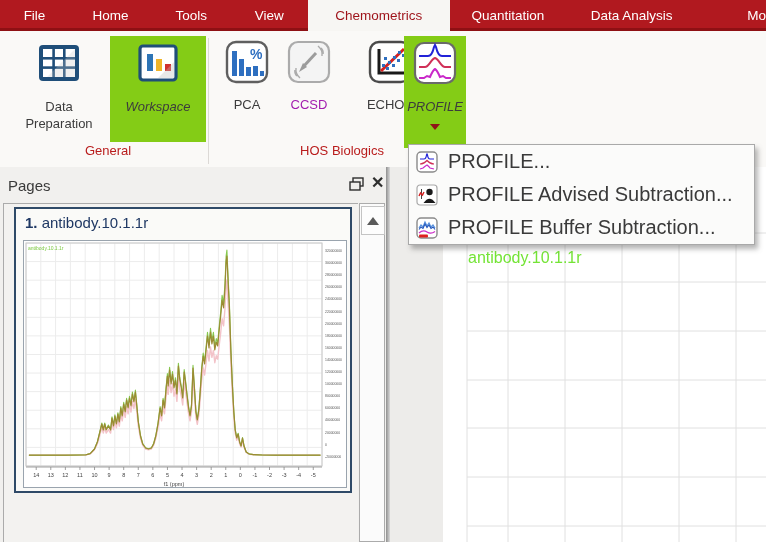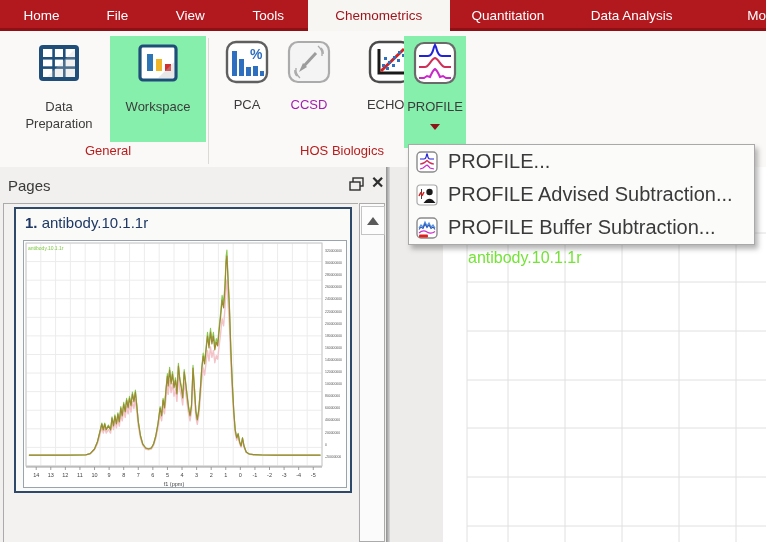--- a/index.html
+++ b/index.html
@@ -18,21 +18,21 @@
   [data-name="tab-tools"]{width:80px;}
   [data-name="tab-chemometrics"]{width:144px;background:#F7F6F3;color:#9E1219;z-index:31;height:31px;}
   [data-name="tab-quantitation"]{width:118px;}
   [data-name="tab-data-analysis"]{width:133px;}
   [data-name="tab-mo"]{flex:1;text-align:left;padding-left:50px;}
   
   .ribbon{position:absolute;left:0;top:31px;width:766px;height:136px;background:#FAF9F7;border-bottom:1px solid #DDDBD8;}
   .rbtn{position:absolute;top:5px;display:flex;flex-direction:column;align-items:center;cursor:default;}
   .rbtn .ricon{margin-top:4px;}
   .rbtn .rlabel{font-size:13px;color:#3C3C3C;text-align:center;line-height:17px;margin-top:12px;}
-  .rbtn.selected{background:#86efac;}
+  .rbtn.selected{background:#84cc16;font-style:italic;}
   .rbtn.disabled .rlabel{color:#a21caf;}
   .drop-arrow{width:0;height:0;border-left:5px solid transparent;border-right:5px solid transparent;border-top:6px solid #8F1418;margin-top:9px;}
   .group-sep{position:absolute;top:7px;height:126px;width:1px;background:#DCD9D6;}
   .group-label{position:absolute;top:112px;font-size:13px;color:#b91c1c;text-align:center;}
   
   .pages-panel{position:absolute;left:0;top:167px;width:390px;height:375px;background:#F1F0EE;}
   .pages-title{position:absolute;left:8px;top:10px;font-size:15px;color:#3A3A3A;}
   .float-ic{position:absolute;left:349px;top:10px;width:15px;height:14px;cursor:pointer;}
   .close-ic{position:absolute;left:371px;top:6px;font-size:16px;color:#2E2E2E;font-weight:bold;cursor:pointer;}
   .pages-list{position:absolute;left:3px;top:36px;width:354px;height:339px;background:#F3F2F0;border:1px solid #ABABAB;border-right:none;}
@@ -53,24 +53,24 @@
   .menu-item{display:flex;align-items:center;height:33px;padding-left:7px;cursor:pointer;}
   .menu-item .mlabel{margin-left:10px;font-size:20px;color:#3A3A3A;}
   svg{display:block;}
 </style>
 </head>
 <body>
 
 <div id="app" data-name="application-window">
 
   <div class="menubar" data-name="menu-bar">
+    <div class="tab" data-name="tab-file">File</div>
     <div class="tab" data-name="tab-home">Home</div>
-    <div class="tab" data-name="tab-file">File</div>
+    <div class="tab" data-name="tab-tools">Tools</div>
     <div class="tab" data-name="tab-view">View</div>
-    <div class="tab" data-name="tab-tools">Tools</div>
     <div class="tab" data-name="tab-chemometrics">Chemometrics</div>
     <div class="tab" data-name="tab-quantitation">Quantitation</div>
     <div class="tab" data-name="tab-data-analysis">Data Analysis</div>
     <div class="tab" data-name="tab-mo">Mo</div>
   </div>
 
   <div class="ribbon" data-name="ribbon-toolbar">
 
     <div class="rbtn" style="left:10px;width:98px;height:106px;" data-name="data-preparation-button">
       <span class="ricon" data-name="data-preparation-icon">

